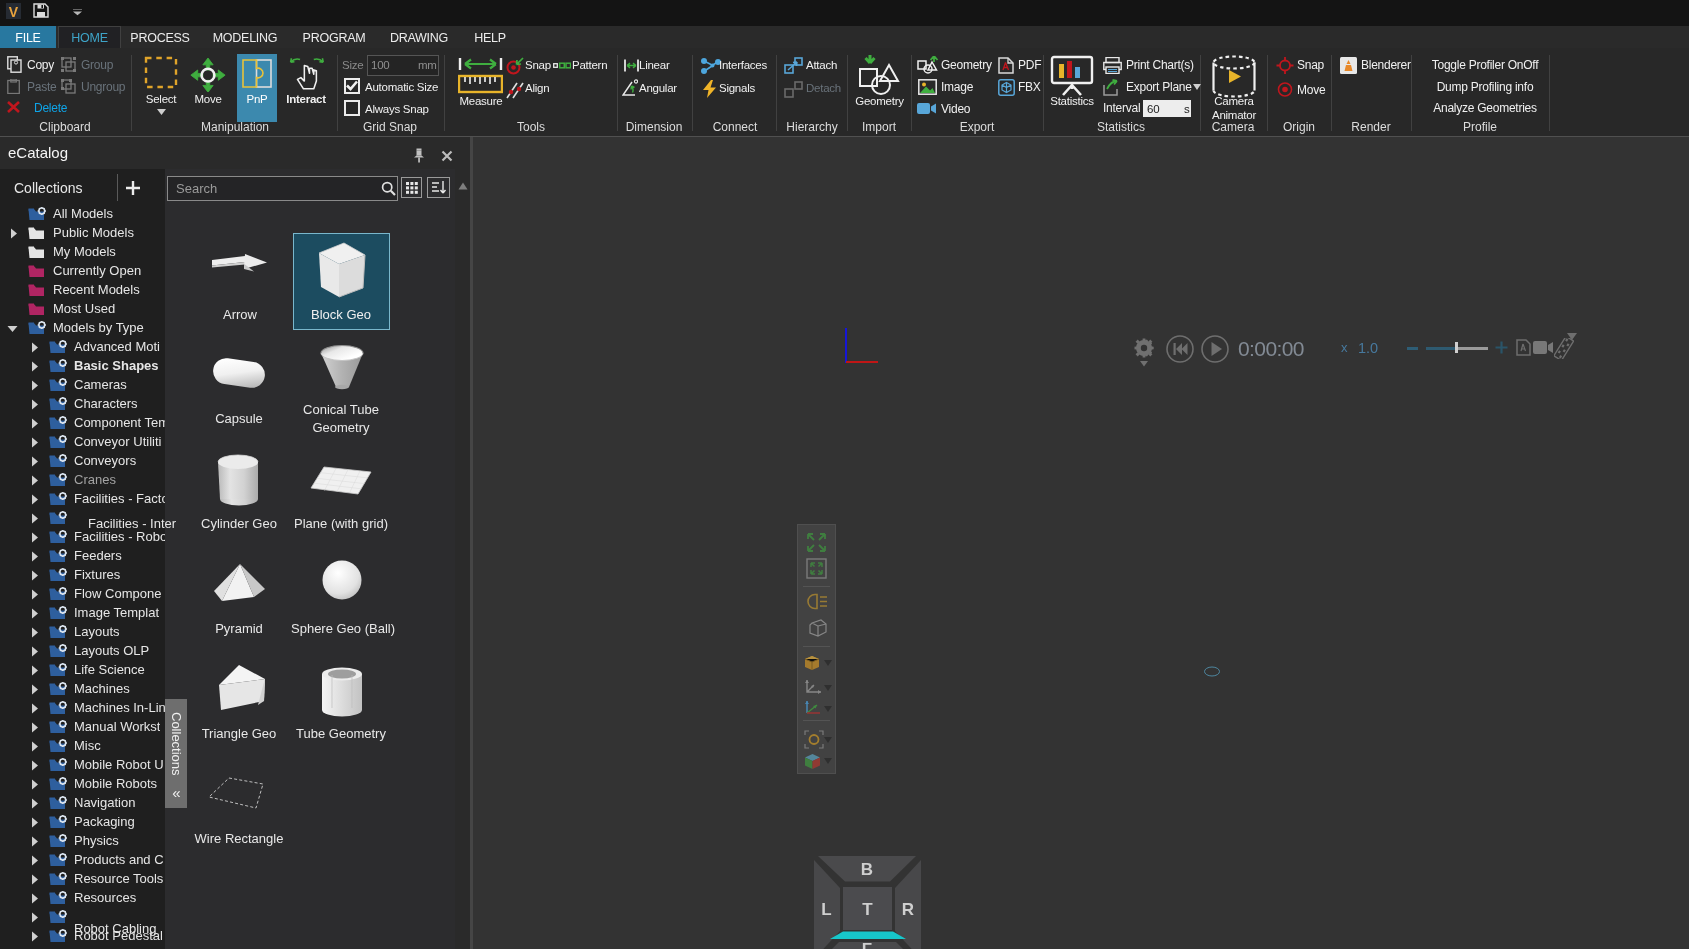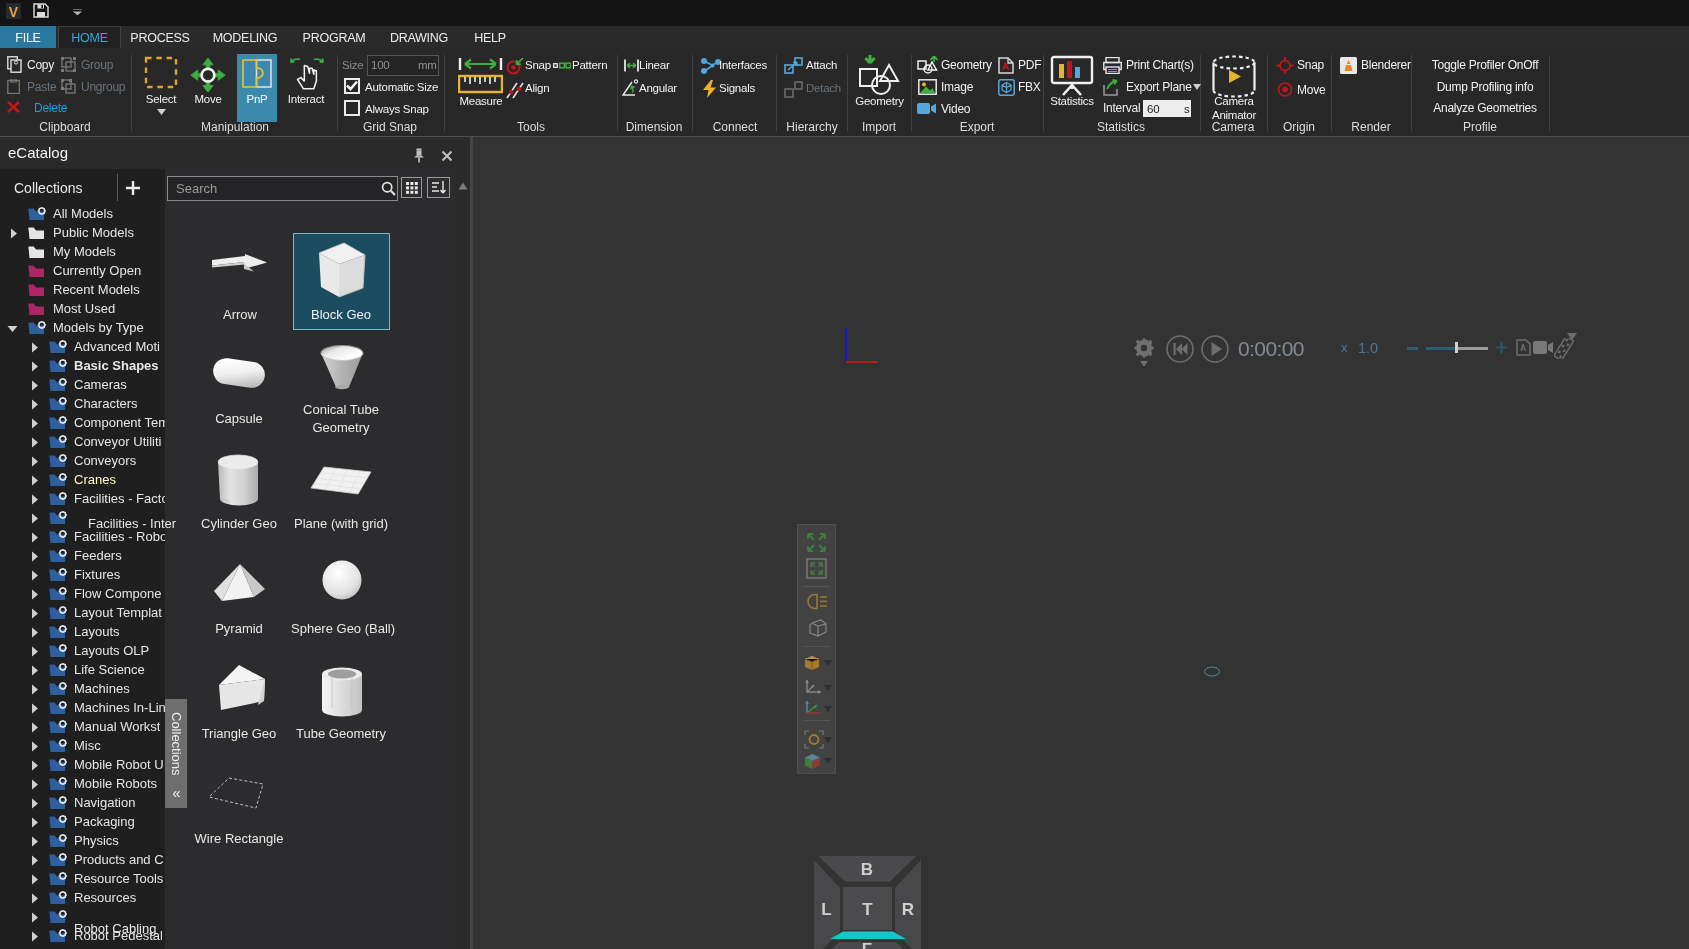--- a/index.html
+++ b/index.html
@@ -112,21 +112,21 @@
 <path d="M14.5 1 H1 V28 H14.5 V18.5 A4.8 4.8 0 1 0 14.5 9.5 Z" fill="none" stroke="#e8c23a" stroke-width="1.6"></path>
     </svg>
 <div style="position:absolute;left:236px;top:89.5px;width:42px;height:18px;font-size:11.5px;color:#ffffff;font-weight:normal;text-align:center;line-height:18px;white-space:nowrap;letter-spacing:-0.25px;">PnP</div>
 <svg style="position:absolute;left:288px;top:57px;width:38px;height:36px;" viewBox="0 0 38 36" width="38" height="36">
       <g transform="scale(0.86)">
 <path d="M19 10 L19 28 L15 24 L11 26 L18 37 L30 37 L33 28 L33 16 L30 15 L30 20 L28 13 L25 13 L25 19 L23 11 Z" fill="none" stroke="#f0f0f0" stroke-width="1.8" stroke-linejoin="round"></path>
 <path d="M3 6 Q8 1 14 3 M3 6 l4.5 -0.5 M3 6 l1 -4.5" stroke="#3fae3f" stroke-width="1.8" fill="none"></path>
 <path d="M41 6 Q36 1 30 3 M41 6 l-4.5 -0.5 M41 6 l-1 -4.5" stroke="#3fae3f" stroke-width="1.8" fill="none"></path>
       </g>
     </svg>
-<div style="position:absolute;left:284px;top:89.5px;width:44px;height:18px;font-size:11.5px;color:#f0f0f0;font-weight:normal;text-align:center;line-height:18px;white-space:nowrap;letter-spacing:-0.25px;">Interact</div>
+<div style="position:absolute;left:284px;top:89.5px;width:44px;height:18px;font-size:11.5px;color:#f0f0f0;font-weight:bold;text-align:center;line-height:18px;white-space:nowrap;letter-spacing:-0.25px;">Interact</div>
 <div style="position:absolute;left:342px;top:55.5px;height:18px;font-size:11.5px;color:#8a8a8a;font-weight:normal;line-height:18px;white-space:nowrap;letter-spacing:-0.25px;">Size</div>
 <div style="position:absolute;left:367px;top:54.5px;width:72px;height:21px;background:#242424;border:1px solid #555;"></div>
 <div style="position:absolute;left:371px;top:55.5px;height:18px;font-size:11.5px;color:#8f8f8f;font-weight:normal;line-height:18px;white-space:nowrap;letter-spacing:-0.25px;">100</div>
 <div style="position:absolute;left:418px;top:55.5px;height:18px;font-size:11.5px;color:#8f8f8f;font-weight:normal;line-height:18px;white-space:nowrap;letter-spacing:-0.25px;">mm</div>
 <svg style="position:absolute;left:344px;top:78px;width:16px;height:16px;" viewBox="0 0 16 16" width="16" height="16">
       <rect x="1" y="1" width="14" height="14" fill="none" stroke="#ececec" stroke-width="2"></rect>
       <path d="M3 7.5 L6.5 11 L13 3.5" stroke="#f0f0f0" stroke-width="2.6" fill="none"></path>
     </svg>
 <div style="position:absolute;left:365px;top:77.5px;height:18px;font-size:11.5px;color:#f0f0f0;font-weight:normal;line-height:18px;white-space:nowrap;letter-spacing:-0.25px;">Automatic Size</div>
 <svg style="position:absolute;left:344px;top:100px;width:16px;height:16px;" viewBox="0 0 16 16" width="16" height="16">
@@ -465,21 +465,21 @@
       <path d="M1 0.5 L7 5.5 L1 10.5 Z" fill="#cfcfcf"></path>
     </svg>
 <svg style="position:absolute;left:49px;top:472px;width:18px;height:16px;" viewBox="0 0 18 16" width="18" height="16">
       <path d="M0.5 3.5 h6 l1.5 2 h8 v8.5 h-14.5 z" fill="#2e5f9e"></path>
       <path d="M0.5 4.5 v-2 h5.5 v2 z" fill="#2e5f9e"></path>
       <circle cx="13.8" cy="5" r="2.9" fill="none" stroke="#dde6f0" stroke-width="1.5"></circle>
       <g stroke="#dde6f0" stroke-width="1.3">
         <path d="M13.8 0.9 v1.2 M13.8 7.9 v1.2 M9.7 5 h1.2 M16.7 5 h1.2 M11 2.2 l0.8 0.8 M15.8 7 l0.8 0.8 M11 7.8 l0.8 -0.8 M15.8 3 l0.8 -0.8"></path>
       </g>
     </svg>
-<div style="position:absolute;left:74px;top:471px;height:18px;font-size:13px;color:#fef9c3;font-weight:normal;line-height:18px;white-space:nowrap;max-width:91px;overflow:hidden;">Cranes</div>
+<div style="position:absolute;left:74px;top:471px;height:18px;font-size:13px;color:#a3a3a3;font-weight:normal;line-height:18px;white-space:nowrap;max-width:91px;overflow:hidden;">Cranes</div>
 <svg style="position:absolute;left:31px;top:494px;width:8px;height:11px;" viewBox="0 0 8 11" width="8" height="11">
       <path d="M1 0.5 L7 5.5 L1 10.5 Z" fill="#cfcfcf"></path>
     </svg>
 <svg style="position:absolute;left:49px;top:491px;width:18px;height:16px;" viewBox="0 0 18 16" width="18" height="16">
       <path d="M0.5 3.5 h6 l1.5 2 h8 v8.5 h-14.5 z" fill="#2e5f9e"></path>
       <path d="M0.5 4.5 v-2 h5.5 v2 z" fill="#2e5f9e"></path>
       <circle cx="13.8" cy="5" r="2.9" fill="none" stroke="#dde6f0" stroke-width="1.5"></circle>
       <g stroke="#dde6f0" stroke-width="1.3">
         <path d="M13.8 0.9 v1.2 M13.8 7.9 v1.2 M9.7 5 h1.2 M16.7 5 h1.2 M11 2.2 l0.8 0.8 M15.8 7 l0.8 0.8 M11 7.8 l0.8 -0.8 M15.8 3 l0.8 -0.8"></path>
       </g>
@@ -549,21 +549,21 @@
       <path d="M1 0.5 L7 5.5 L1 10.5 Z" fill="#cfcfcf"></path>
     </svg>
 <svg style="position:absolute;left:49px;top:605px;width:18px;height:16px;" viewBox="0 0 18 16" width="18" height="16">
       <path d="M0.5 3.5 h6 l1.5 2 h8 v8.5 h-14.5 z" fill="#2e5f9e"></path>
       <path d="M0.5 4.5 v-2 h5.5 v2 z" fill="#2e5f9e"></path>
       <circle cx="13.8" cy="5" r="2.9" fill="none" stroke="#dde6f0" stroke-width="1.5"></circle>
       <g stroke="#dde6f0" stroke-width="1.3">
         <path d="M13.8 0.9 v1.2 M13.8 7.9 v1.2 M9.7 5 h1.2 M16.7 5 h1.2 M11 2.2 l0.8 0.8 M15.8 7 l0.8 0.8 M11 7.8 l0.8 -0.8 M15.8 3 l0.8 -0.8"></path>
       </g>
     </svg>
-<div style="position:absolute;left:74px;top:604px;height:18px;font-size:13px;color:#e6e6e6;font-weight:normal;line-height:18px;white-space:nowrap;max-width:91px;overflow:hidden;">Layout Templat</div>
+<div style="position:absolute;left:74px;top:604px;height:18px;font-size:13px;color:#e6e6e6;font-weight:normal;line-height:18px;white-space:nowrap;max-width:91px;overflow:hidden;">Image Templat</div>
 <svg style="position:absolute;left:31px;top:627px;width:8px;height:11px;" viewBox="0 0 8 11" width="8" height="11">
       <path d="M1 0.5 L7 5.5 L1 10.5 Z" fill="#cfcfcf"></path>
     </svg>
 <svg style="position:absolute;left:49px;top:624px;width:18px;height:16px;" viewBox="0 0 18 16" width="18" height="16">
       <path d="M0.5 3.5 h6 l1.5 2 h8 v8.5 h-14.5 z" fill="#2e5f9e"></path>
       <path d="M0.5 4.5 v-2 h5.5 v2 z" fill="#2e5f9e"></path>
       <circle cx="13.8" cy="5" r="2.9" fill="none" stroke="#dde6f0" stroke-width="1.5"></circle>
       <g stroke="#dde6f0" stroke-width="1.3">
         <path d="M13.8 0.9 v1.2 M13.8 7.9 v1.2 M9.7 5 h1.2 M16.7 5 h1.2 M11 2.2 l0.8 0.8 M15.8 7 l0.8 0.8 M11 7.8 l0.8 -0.8 M15.8 3 l0.8 -0.8"></path>
       </g>

